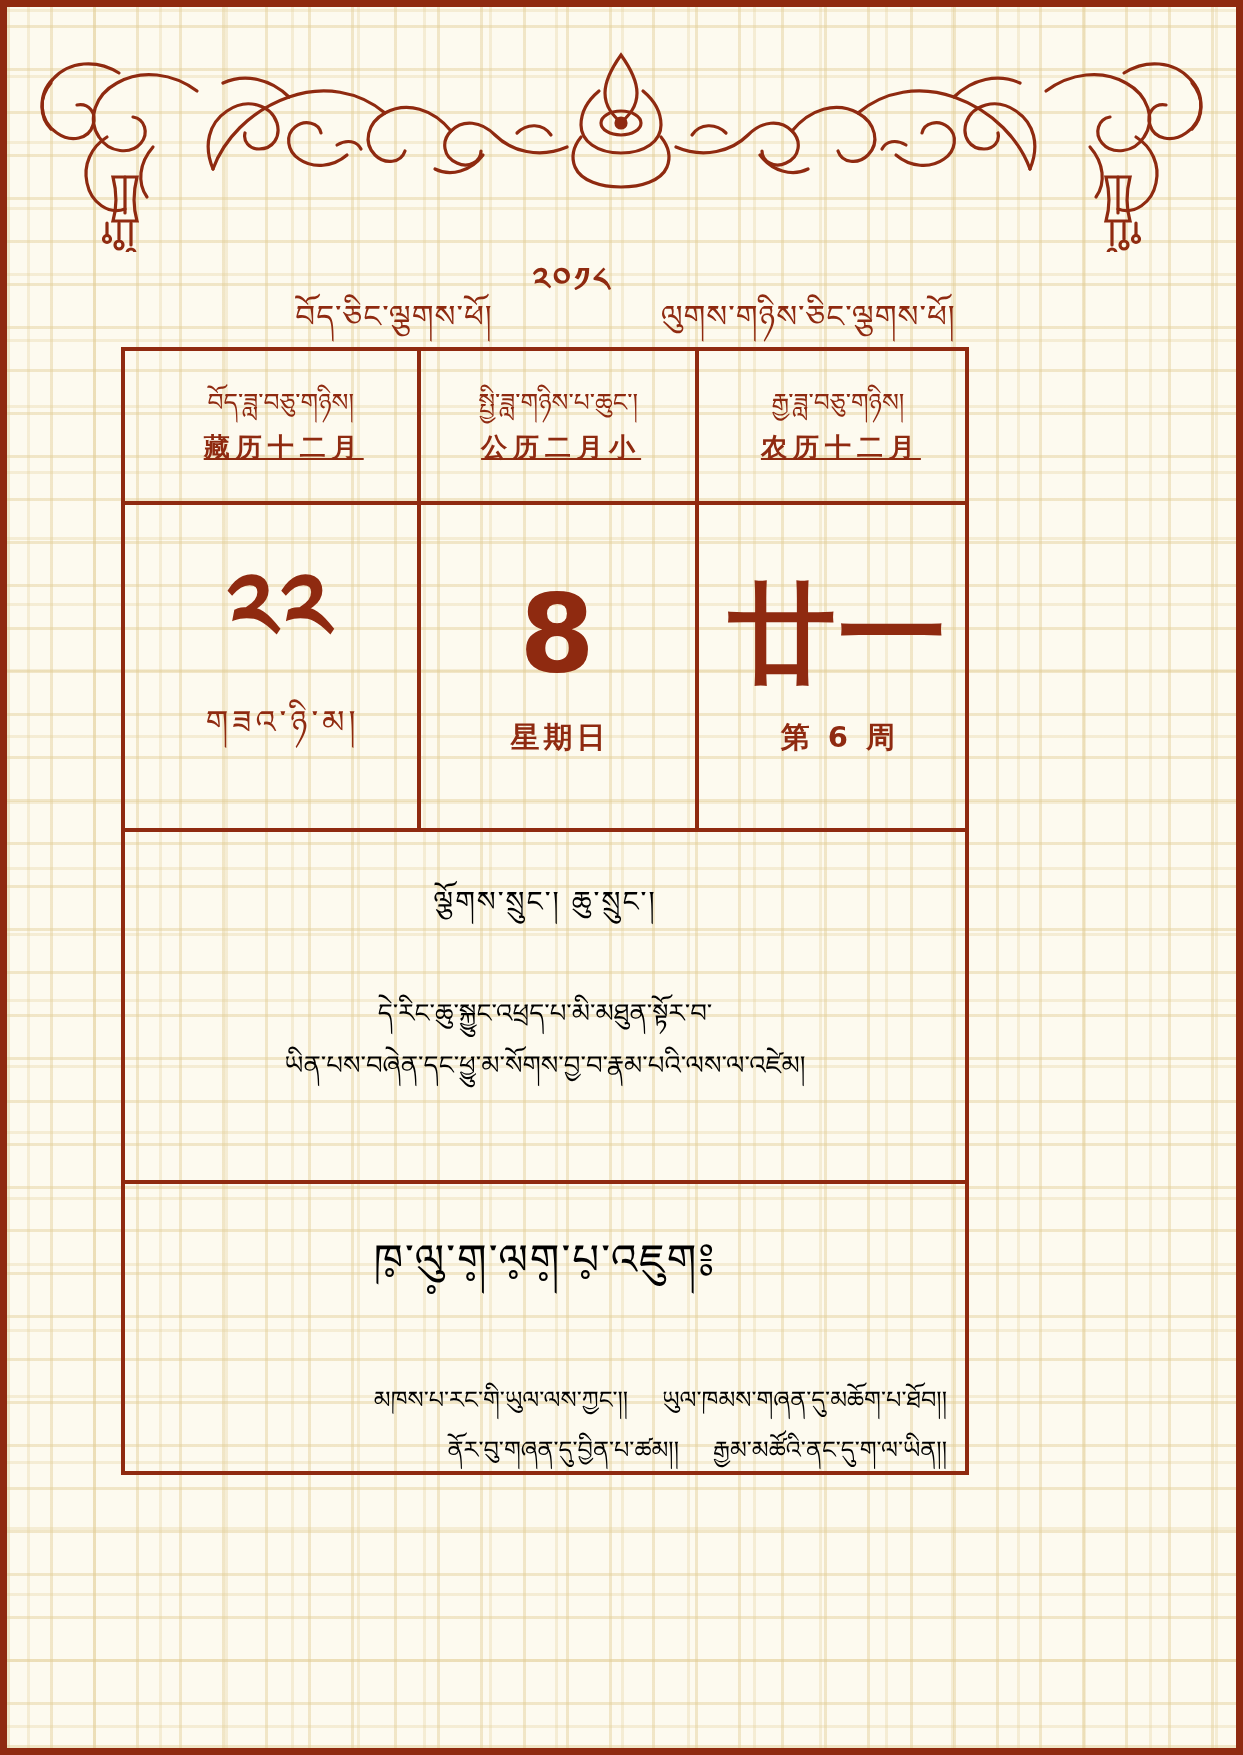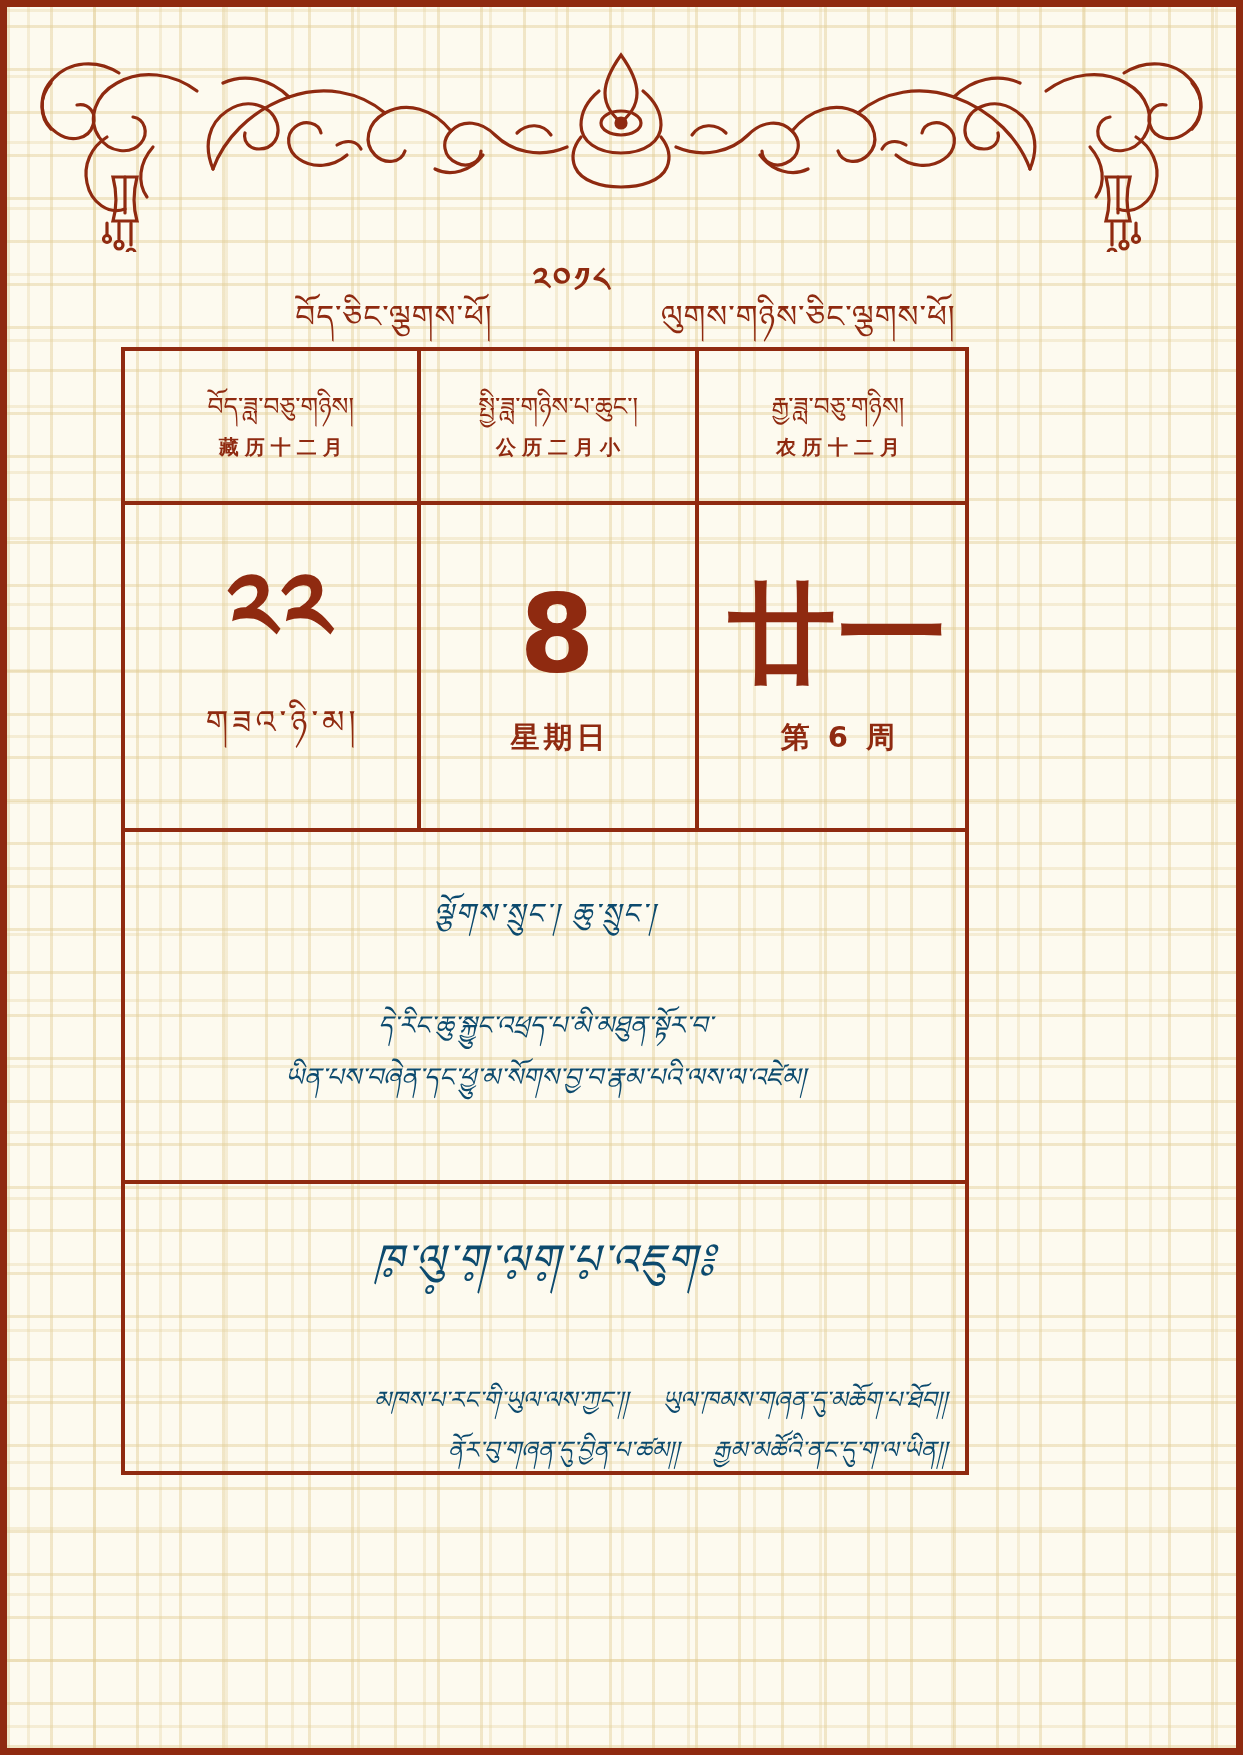--- a/index.html
+++ b/index.html
@@ -103,25 +103,26 @@
   .cell.vdiv { border-right: 4px solid #8f2a10; }
 
   .head-cell { height: 150px; padding: 6px 4px; }
   .head-cell .tib {
     font-size: 25px;
     line-height: 1.3;
     margin-bottom: 10px;
     white-space: nowrap;
   }
   .head-cell .cn {
-    font-size: 20px;
+    font-size: 26px;
     font-weight: bold;
     letter-spacing: 6px;
     padding-left: 6px;
     white-space: nowrap;
+    text-decoration: underline;
   }
 
   .big-cell { height: 323px; padding: 4px; }
   .big-cell .big {
     font-size: 108px;
     font-weight: bold;
     line-height: 1.1;
     letter-spacing: 2px;
   }
   .big-cell .big.tib-big {
@@ -141,24 +142,23 @@
   }
 
   .col-1 { width: 288px; margin-left: 19px; }
   .col-2 { width: 288px; }
   .col-3 { width: 264px; margin-left: 12px; }
 
   
   .block {
     box-sizing: border-box;
     width: 100%;
-    color: #0c4a6e;
+    color: #000000;
     text-align: center;
-    padding: 50px 18px 40px 18px;
-    font-style: italic;
+    padding: 38px 18px 40px 18px;
   }
   .block.b1 { height: 348px; }
   .block.b2 { height: 287px; padding-top: 28px; }
 
   .block .heading {
     font-size: 28px;
     letter-spacing: 2px;
     margin-bottom: 38px;
     white-space: nowrap;
   }

